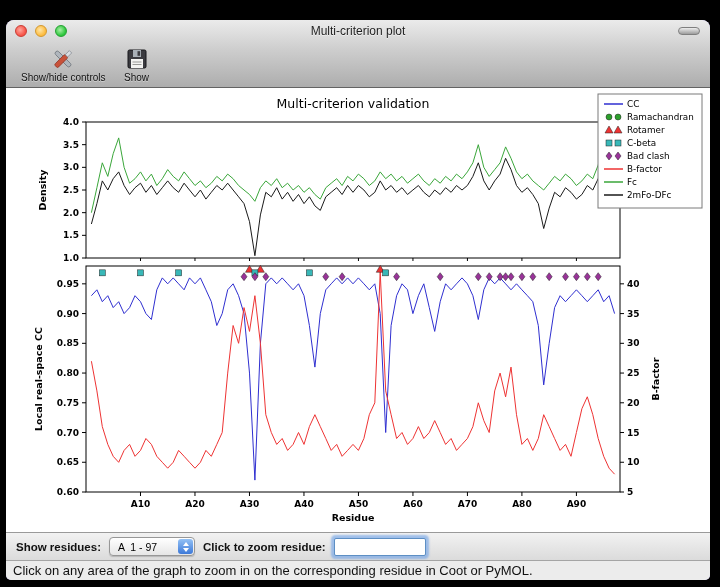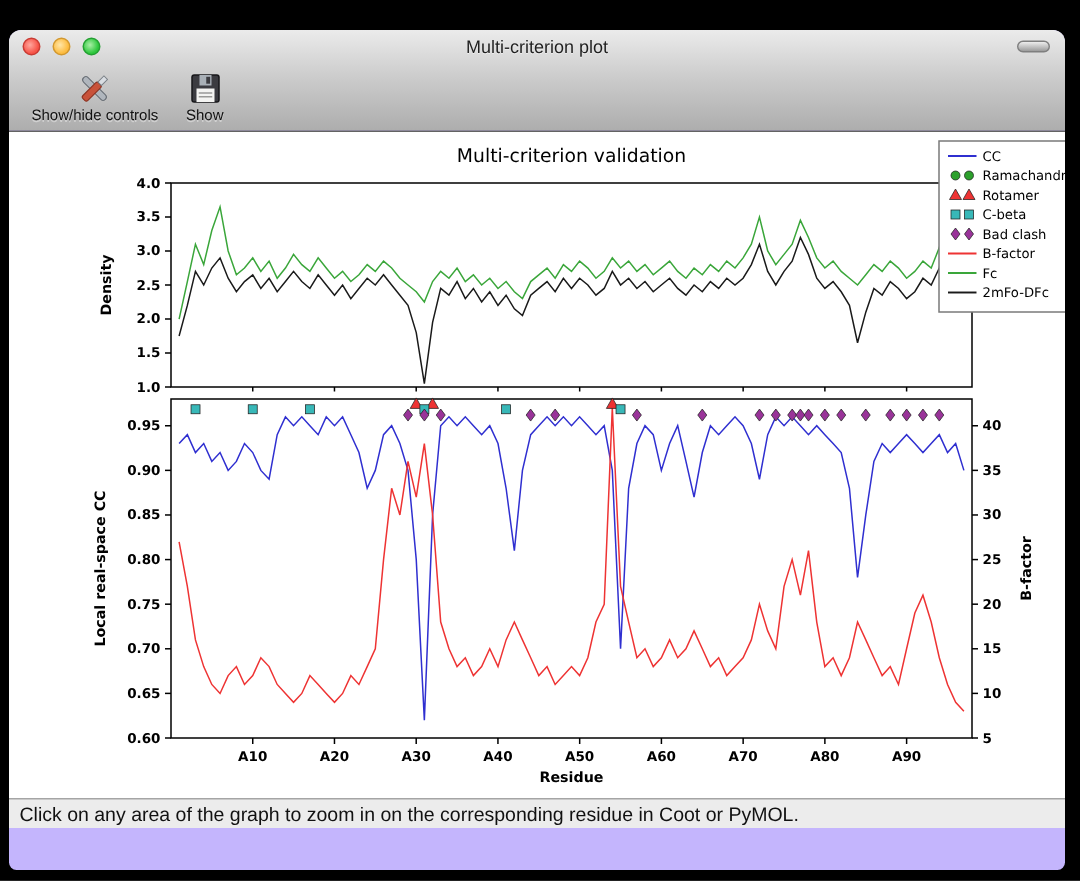--- a/index.html
+++ b/index.html
@@ -15,21 +15,21 @@
   .light{width:12px;height:12px;border-radius:50%;display:inline-block;}
   .light.red{background:radial-gradient(circle at 4px 4px,#ffa79e,#f75448 65%);border:1px solid #c93c34;}
   .light.yellow{background:radial-gradient(circle at 4px 4px,#ffe6a8,#fdbc40 65%);border:1px solid #d2982f;}
   .light.green{background:radial-gradient(circle at 4px 4px,#a9efa6,#2ec73d 65%);border:1px solid #24a032;}
   .capsule{position:absolute;right:10px;top:7px;width:22px;height:8px;border-radius:4px;
            background:linear-gradient(#ededed,#9c9c9c);border:1px solid #7f7f7f;}
   .toolbar{height:46px;display:flex;align-items:stretch;padding:1px 6px 0;}
   .tool{display:flex;flex-direction:column;align-items:center;justify-content:center;padding:2px 9px 3px;cursor:default;}
   .tool-icon{width:26px;height:24px;display:block;}
   .tool-label{font-size:10px;color:#111;margin-top:1px;text-shadow:0 1px 0 rgba(255,255,255,.4);white-space:nowrap;}
-  .figure-wrap{position:relative;width:708px;height:444px;background:#fff;padding-left:28px;}
+  .figure-wrap{position:relative;width:708px;height:444px;background:#fff;}
   #figure{display:block;}
   #figure text{font-family:"DejaVu Sans",sans-serif;}
   .controls{height:28px;background:linear-gradient(#f2f2f2,#dbdbdb);border-top:1px solid #9a9a9a;
             display:flex;align-items:center;gap:8px;padding:0 10px;}
   .ctl-label{font-size:11.5px;font-weight:bold;color:#111;white-space:nowrap;}
   .popup{position:relative;height:19px;min-width:86px;background:linear-gradient(#ffffff,#e6e6e6);
          border:1px solid #979797;border-radius:4px;display:flex;align-items:center;
          padding:0 20px 0 8px;box-shadow:0 1px 1px rgba(0,0,0,.18);}
   .popup-value{font-size:10.5px;color:#000;white-space:pre;}
   .popup-arrows{position:absolute;right:1px;top:1px;bottom:1px;width:15px;border-radius:3px;
@@ -218,19 +218,31 @@
           <text x="621" y="71" font-size="8.8" fill="#000">Bad clash</text>
           <line x1="598" x2="617" y1="81" y2="81" stroke="#ee3333" stroke-width="1.3"></line>
           <text x="621" y="84" font-size="8.8" fill="#000">B-factor</text>
           <line x1="598" x2="617" y1="94" y2="94" stroke="#3aa63a" stroke-width="1.3"></line>
           <text x="621" y="97" font-size="8.8" fill="#000">Fc</text>
           <line x1="598" x2="617" y1="107" y2="107" stroke="#1a1a1a" stroke-width="1.3"></line>
           <text x="621" y="110" font-size="8.8" fill="#000">2mFo-DFc</text>
         </svg>
     </div>
 
+    <div class="controls">
+      <span class="ctl-label">Show residues:</span>
+      <div class="popup">
+        <span class="popup-value">A  1 - 97</span>
+        <span class="popup-arrows">
+          <i class="arr up"></i>
+            <i class="arr down"></i>
+        </span>
+      </div>
+      <span class="ctl-label">Click to zoom residue:</span>
+      <input class="zoom-input" type="text" value="" style="">
+    </div>
 
     <div class="statusbar">
       <span class="status-text">Click on any area of the graph to zoom in on the corresponding residue in Coot or PyMOL.</span>
     </div>
 
   </div>
 </div>
 
 </body></html>

